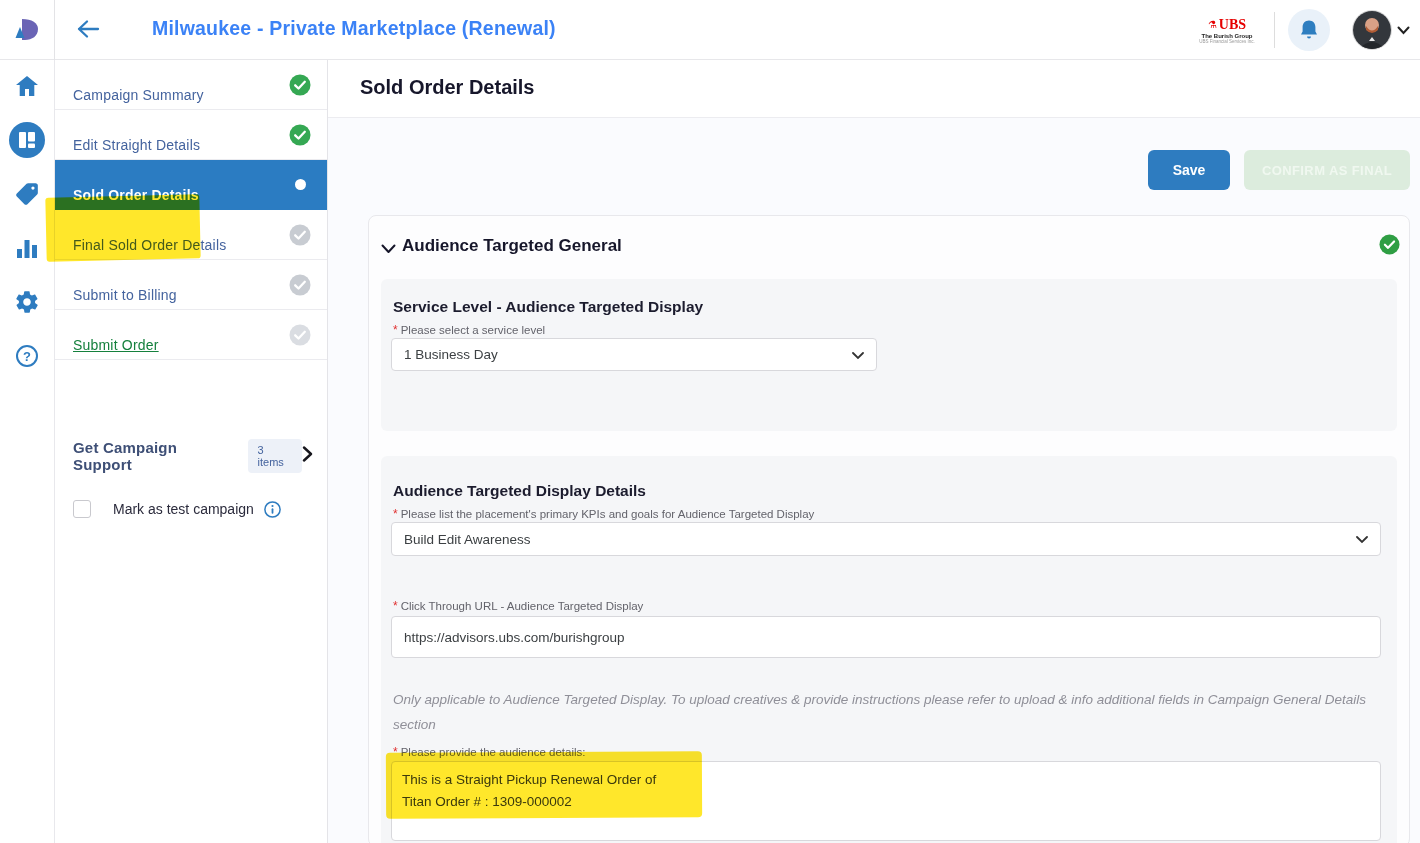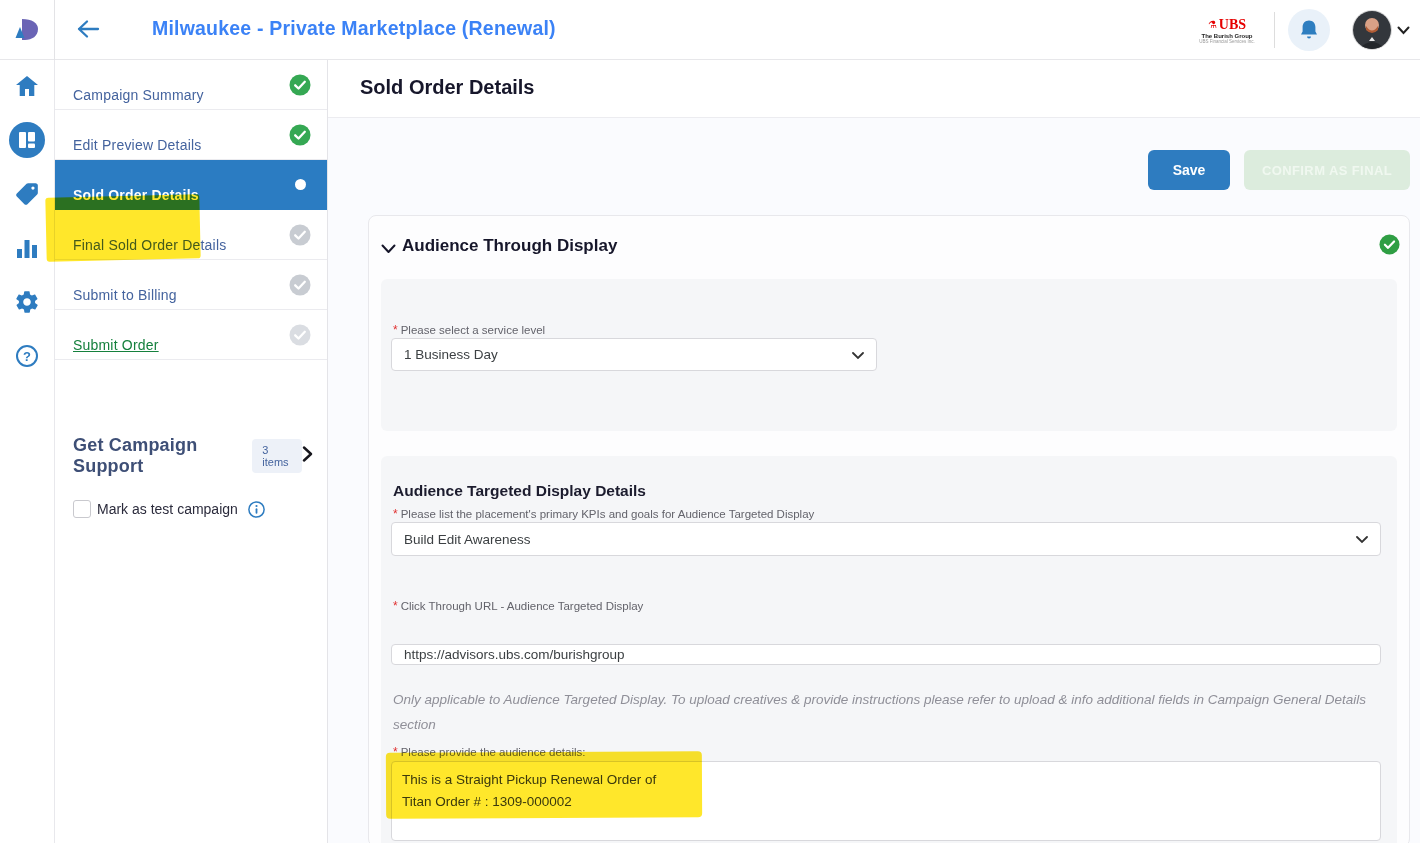--- a/index.html
+++ b/index.html
@@ -43,29 +43,29 @@
     padding:0 16px 0 18px; border-bottom:1px solid #ebebef; cursor:pointer; }
   .nav-label { font-size:14px; color:#44639e; letter-spacing:.2px;margin-top:20px; }
   .nav-sep { font-size:14px; color:#44639e; margin:0 7px; }
   .nav-status { margin-left:auto; display:flex; align-items:center; }
   .nav-row.active { background:#2b7cc2; border-bottom:1px solid #2b7cc2; }
   .nav-row.active .nav-label { color:#fff; font-weight:600; }
   .active-dot { width:11px; height:11px; border-radius:50%; background:#fff; margin-right:5px; }
   .nav-row.disabled .nav-label { color:#15803d;text-decoration:underline; }
   .support-row { position:absolute; left:0; top:370px; width:100%; height:52px; display:flex;
     align-items:center; padding:0 14px 0 18px; cursor:pointer; }
-  .support-label { font-size:18px; color:#3e4f76; font-weight:600; letter-spacing:.2px; }
+  .support-label { font-size:15px; color:#3e4f76; font-weight:600; letter-spacing:.2px; }
   .support-badge { margin-left:12px; background:#edf1f8; color:#44639e; font-size:11px;
     padding:5px 10px; border-radius:4px; }
   .support-chevron { margin-left:auto; }
   .test-row { position:absolute; left:0; top:434px; width:100%; height:30px; display:flex;
     align-items:center; padding-left:18px; }
   .checkbox { width:18px; height:18px; border:1px solid #c9c9ce; border-radius:3px; background:#fff;
     cursor:pointer; }
-  .test-label { font-size:14px; color:#2b2b3c; margin-left:6px; }
+  .test-label { font-size:14px; color:#2b2b3c; margin-left:22px; }
   .info-icon { margin-left:10px; cursor:pointer; display:flex; }
 
   
   .main { position:absolute; left:328px; top:60px; width:1092px; height:783px; }
   .title-bar { position:absolute; left:0; top:0; width:100%; height:58px; background:#fff;
     border-bottom:1px solid #ececf0; }
   .page-title { position:absolute; left:32px; top:16px; font-size:20px; font-weight:700; color:#17172b; }
   .content { position:absolute; left:0; top:58px; width:100%; height:725px; background:#fafbfe; }
 
   .btn-save { position:absolute; left:820px; top:32px; width:82px; height:40px; background:#2e7cc0;
@@ -91,21 +91,21 @@
 
   .select-box, .text-input { position:absolute; background:#fff; border:1px solid #d8d8dc;
     border-radius:4px; font-size:13.5px; color:#3c4043; display:flex; align-items:center;
     padding:0 12px; cursor:pointer; }
   .select-chevron { position:absolute; right:12px; top:50%; transform:translateY(-50%); }
   .text-input { cursor:text; font-family:inherit; }
   input.text-input { padding:0 12px; }
 
   .sl-select { left:10px; top:59px; width:486px; height:33px; }
   .kpi-select { left:10px; top:66px; right:16px; height:34px; }
-  .url-input { left:10px; top:160px; right:16px; height:21px;margin-top:28px; }
+  .url-input { left:10px; top:160px; right:16px; height:42px; }
   .note { position:absolute; left:12px; top:203px; right:24px; font-size:13.5px; font-style:italic;
     color:#8f8f98; line-height:25px;margin-top:28px; }
   .audience-area { position:absolute; left:10px; top:305px; right:16px; height:80px; background:#fff;
     border:1px solid #d8d8dc; border-radius:4px; font-family:inherit; font-size:13.5px; color:#3c4043;
     line-height:22px; padding:7px 10px; resize:none; }
 
   
   .hl { position:absolute; background:#ffe51a; mix-blend-mode:multiply; opacity:.93;
     pointer-events:none; z-index:9; }
   .hl-nav { left:46px; top:196px; width:154px; height:64px; transform:rotate(-1.3deg);
@@ -211,21 +211,21 @@
       <span class="nav-status">
         <svg width="22" height="22" viewBox="0 0 22 22">
             <circle cx="11" cy="11" r="10.5" fill="#35a853"></circle>
             <path d="M6.2 11.3 L9.5 14.5 L15.8 7.8" stroke="#fff" stroke-width="2.3" fill="none" stroke-linecap="round" stroke-linejoin="round"></path>
           </svg>
       </span>
     </div>
 
 
     <div class="nav-row">
-      <span class="nav-label">Edit Preview Details</span>
+      <span class="nav-label">Edit Straight Details</span>
       <span class="nav-status">
         <svg width="22" height="22" viewBox="0 0 22 22">
             <circle cx="11" cy="11" r="10.5" fill="#35a853"></circle>
             <path d="M6.2 11.3 L9.5 14.5 L15.8 7.8" stroke="#fff" stroke-width="2.3" fill="none" stroke-linecap="round" stroke-linejoin="round"></path>
           </svg>
       </span>
     </div>
 
     <div class="nav-row active">
       <span class="nav-label">Sold Order Details</span>
@@ -296,30 +296,31 @@
       <button class="btn-save">Save</button>
       <button class="btn-confirm">CONFIRM AS FINAL</button>
 
       <div class="card">
         <div class="card-header">
           <span class="section-chevron">
             <svg width="15" height="10" viewBox="0 0 15 10">
                 <path d="M1.5 1.5 L7.5 8 L13.5 1.5" stroke="#16162a" stroke-width="2" fill="none" stroke-linecap="round" stroke-linejoin="round"></path>
               </svg>
           </span>
-          <span class="section-title">Audience Through Display</span>
+          <span class="section-title">Audience Targeted General</span>
           <span class="section-check">
             <svg width="21" height="21" viewBox="0 0 22 22">
                 <circle cx="11" cy="11" r="10.5" fill="#2f9e44"></circle>
                 <path d="M6.2 11.3 L9.5 14.5 L15.8 7.8" stroke="#fff" stroke-width="2.3" fill="none" stroke-linecap="round" stroke-linejoin="round"></path>
               </svg>
           </span>
         </div>
 
         <div class="sub-panel panel-1">
+          <div class="panel-heading" style="top:19px">Service Level - Audience Targeted Display</div>
           <div class="field-label" style="top:44px">
             <span class="req">*</span><span>Please select a service level</span>
           </div>
           <div class="select-box sl-select">
             <span>1 Business Day</span>
             <span class="select-chevron">
               <svg width="12" height="8" viewBox="0 0 12 8">
                   <path d="M1 1.5 L6 6.5 L11 1.5" stroke="#333" stroke-width="1.8" fill="none" stroke-linecap="round"></path>
                 </svg>
             </span>

